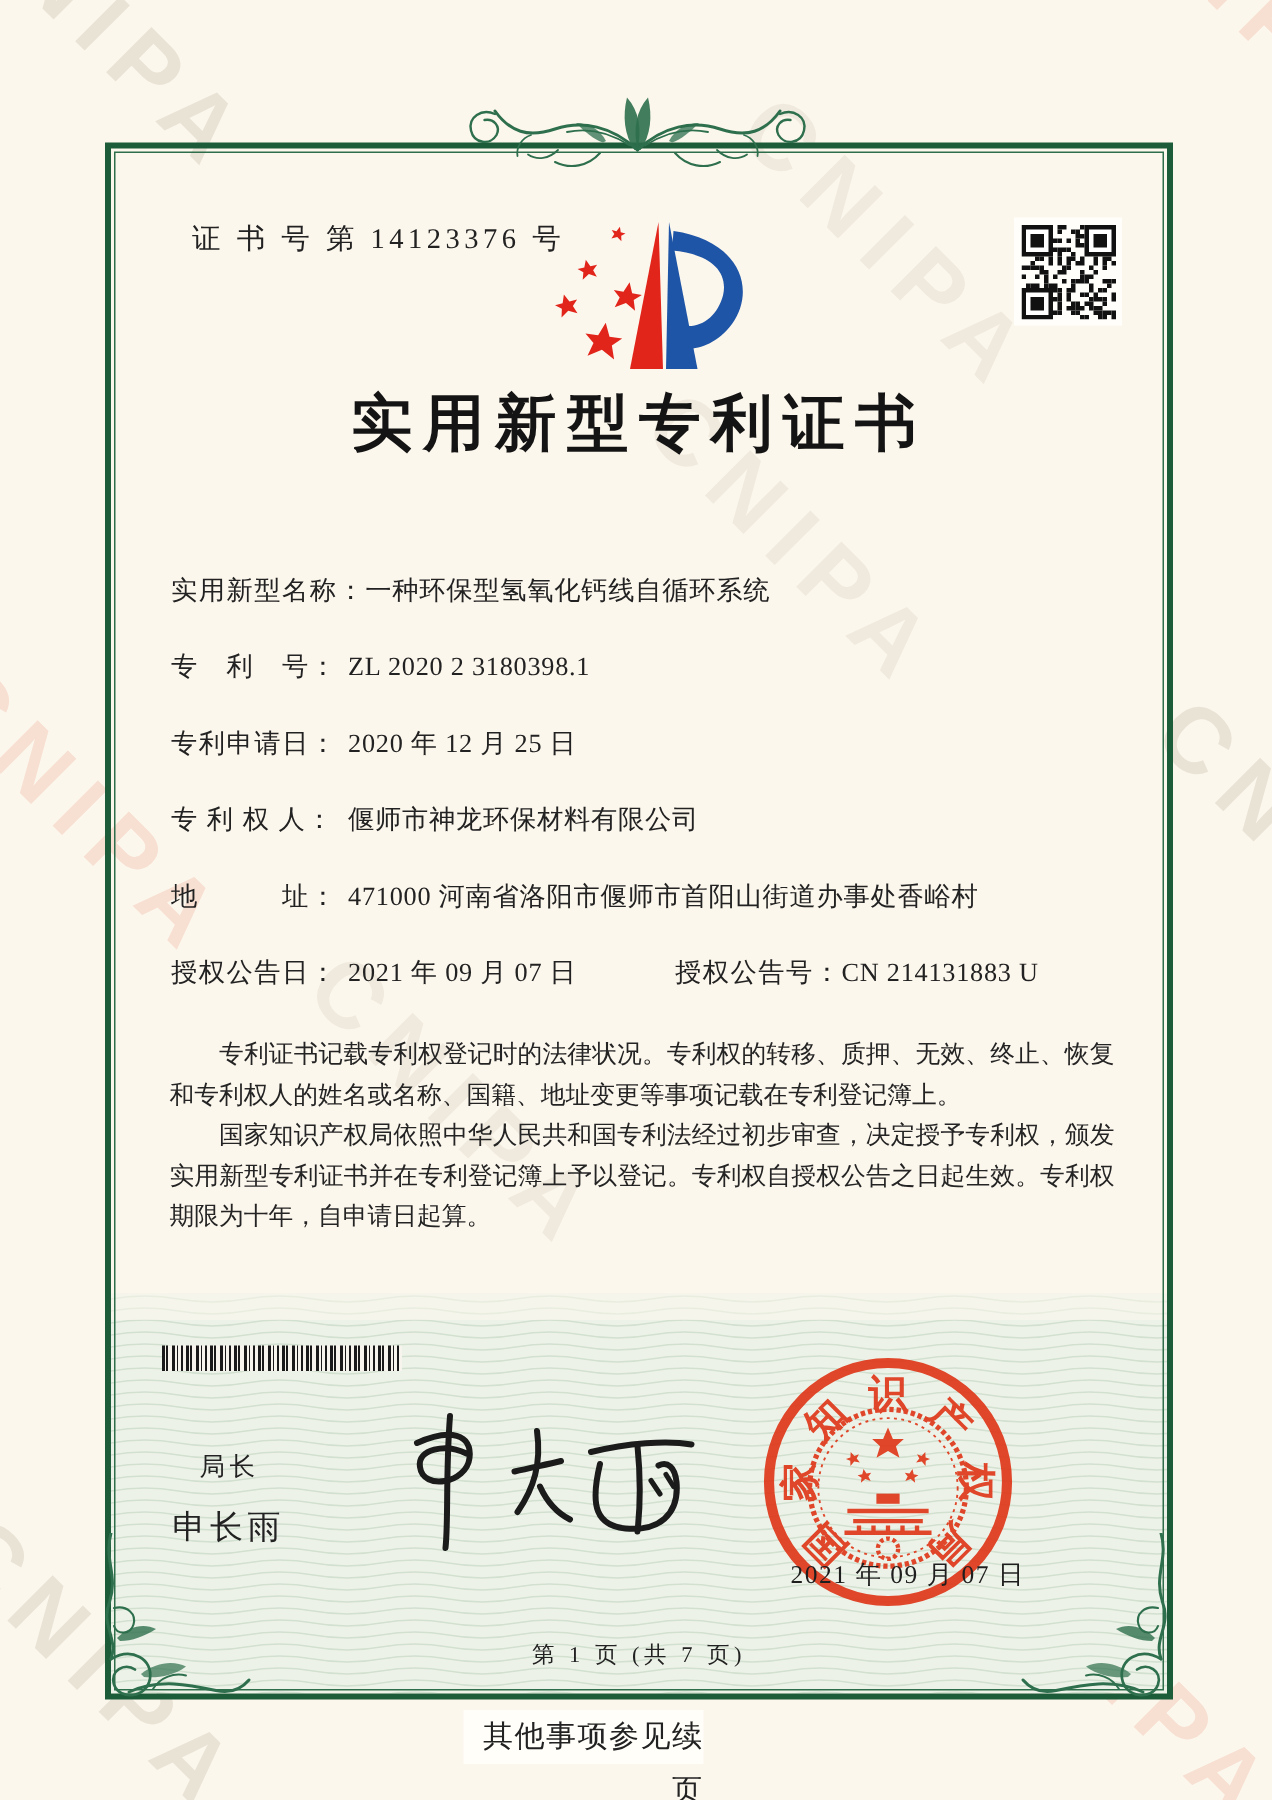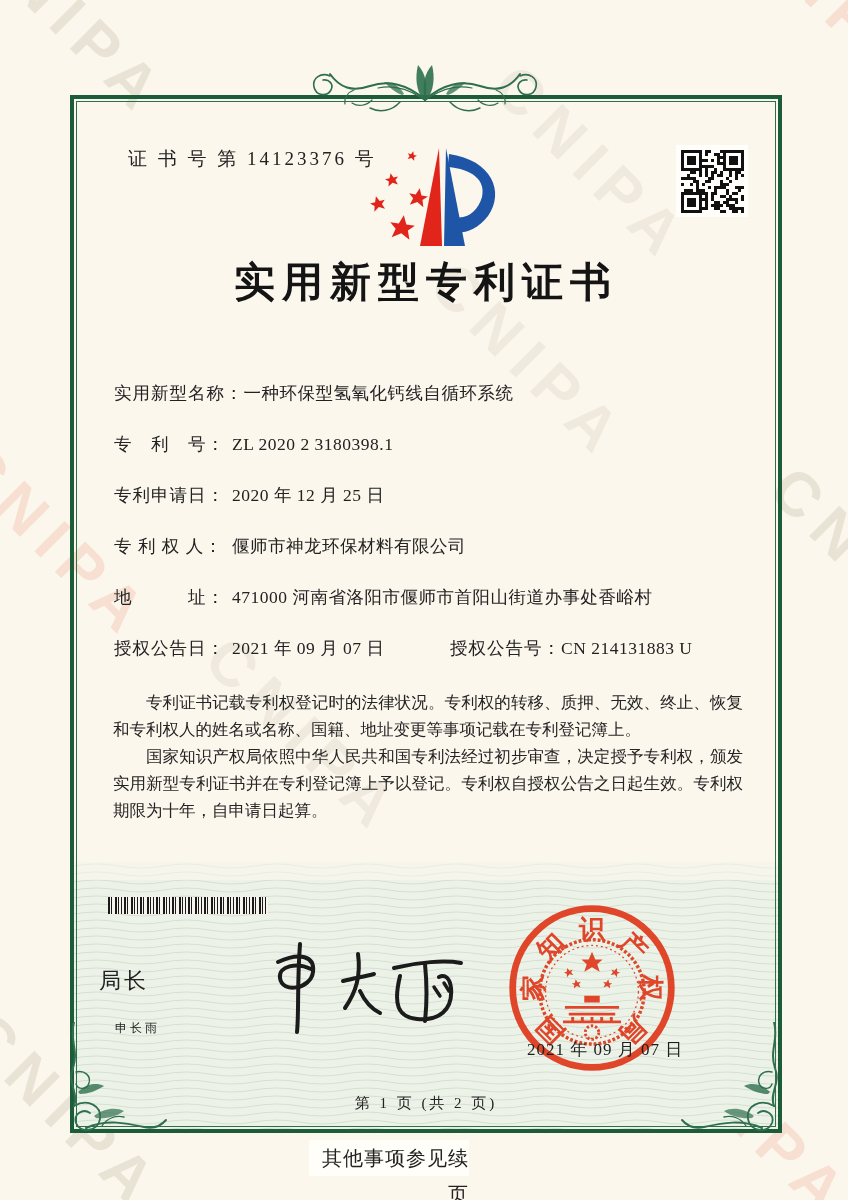--- a/index.html
+++ b/index.html
@@ -49,22 +49,22 @@
     font-size:16.5px; line-height:27px; color:#242424; text-align:justify;}
   .paras p{margin:0; text-indent:2em;}
   
   .barcode{
     position:absolute; left:108px; top:897px; width:160px; height:17px; z-index:5;
     background:repeating-linear-gradient(90deg,
       #1a1a1a 0 2px,#f6f4ec 2px 3px,#1a1a1a 3px 4px,#f6f4ec 4px 7px,
       #1a1a1a 7px 9px,#f6f4ec 9px 10px,#1a1a1a 10px 11px,#f6f4ec 11px 13px,
       #1a1a1a 13px 14px,#f6f4ec 14px 16px);
   }
-  .signer-title{position:absolute; left:99px; top:966px; font-size:22px; letter-spacing:3px; z-index:5;}
-  .signer-name{position:absolute; left:115px; top:1003px; font-size:12px; letter-spacing:3px; z-index:5;margin-top:17px;}
+  .signer-title{position:absolute; left:133px; top:966px; font-size:17px; letter-spacing:3px; z-index:5;}
+  .signer-name{position:absolute; left:115px; top:1003px; font-size:22px; letter-spacing:3px; z-index:5;}
   .signature{position:absolute; left:248px; top:928px; z-index:5;}
   .seal{position:absolute; left:503px; top:899px; z-index:6; opacity:0.93;}
   .seal-date{position:absolute; left:527px; top:1038px; font-size:17px; letter-spacing:1px; color:#1e1e1e; z-index:7; white-space:nowrap;}
   .page-num{position:absolute; left:70px; top:1094px; width:712px; text-align:center; font-size:15px; letter-spacing:3px; z-index:5;}
   .note-box{
     position:absolute; left:309px; top:1140px; width:160px; height:36px; z-index:5;
     background:#fffef9; text-align:right; line-height:36px; font-size:20px; letter-spacing:1px;
   }
 </style>
 </head>
@@ -386,17 +386,17 @@
       <text x="92" y="40" transform="rotate(-45 92 92)">知</text>
       <text x="92" y="40">识</text>
       <text x="92" y="40" transform="rotate(45 92 92)">产</text>
       <text x="92" y="40" transform="rotate(90 92 92)">权</text>
       <text x="92" y="40" transform="rotate(135 92 92)">局</text>
     </g>
   </svg>
 
   <div class="seal-date">2021 年 09 月 07 日</div>
 
-  <div class="page-num">第 1 页 (共 2 页)</div>
+  <div class="page-num">第 1 页 (共 7 页)</div>
 
   <div class="note-box">其他事项参见续页</div>
 
 </div>
 
 </body></html>

